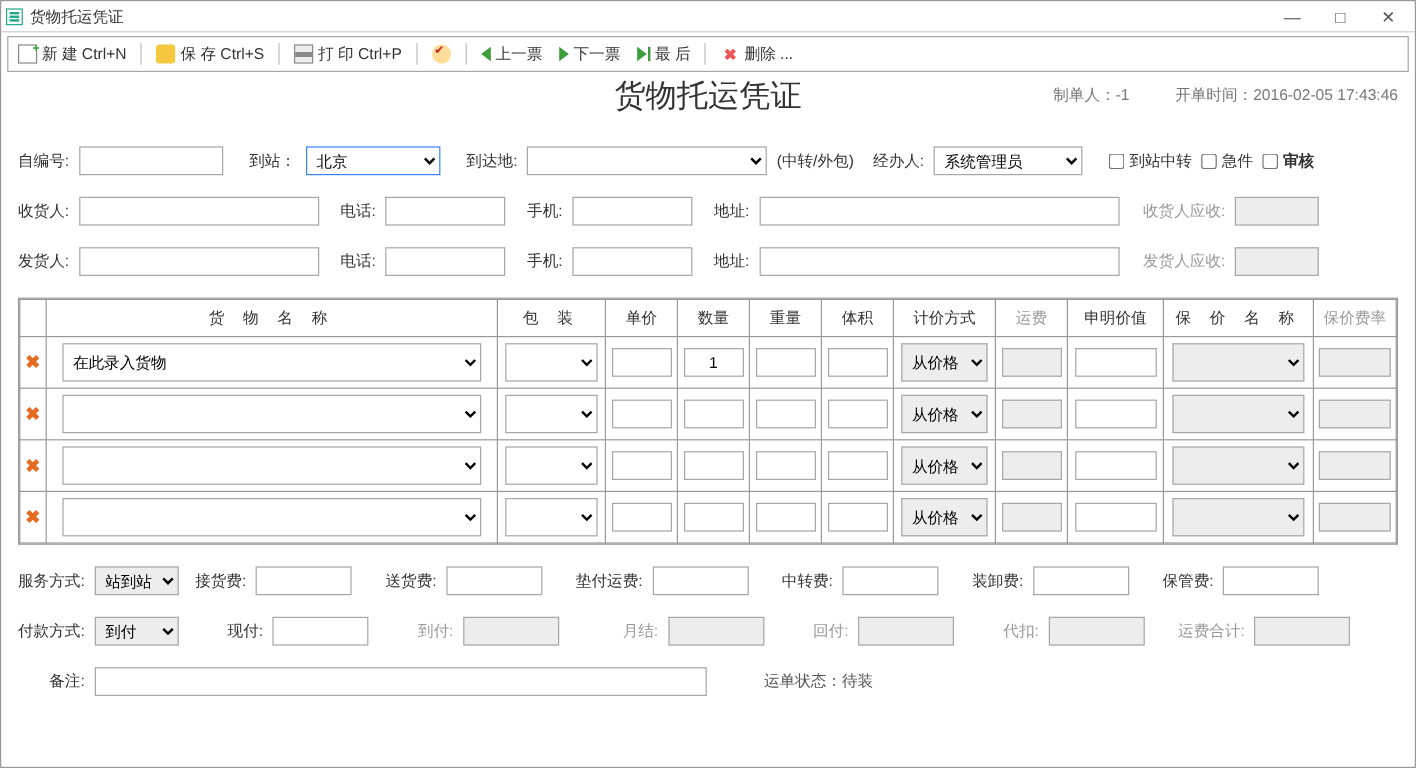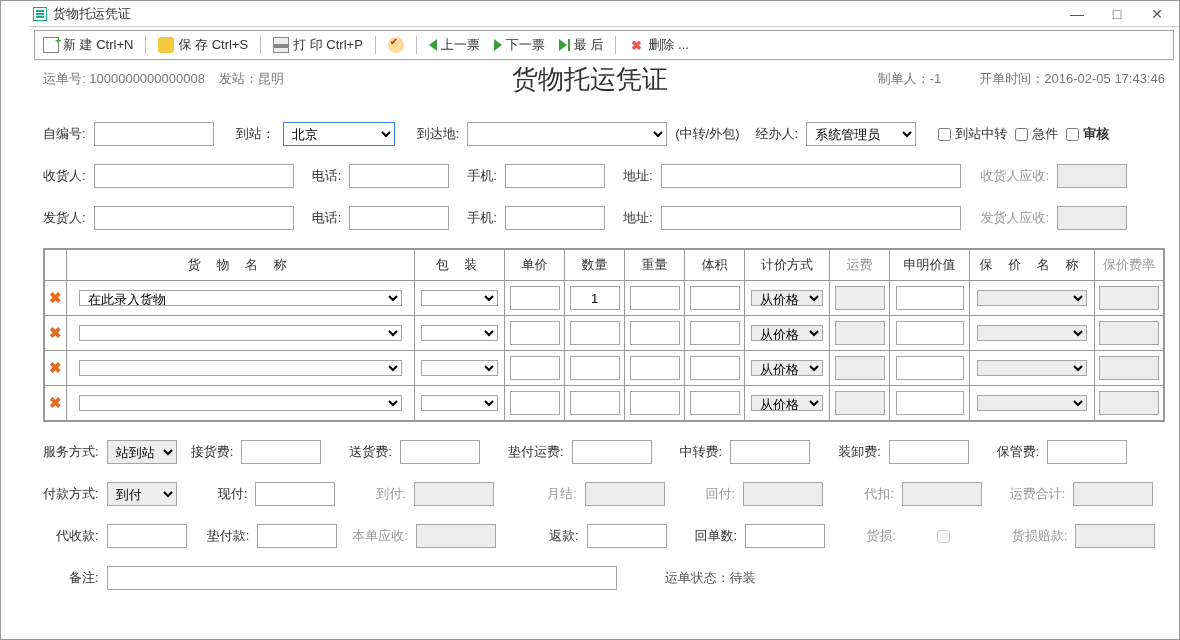--- a/index.html
+++ b/index.html
@@ -1,17 +1,17 @@
 <!DOCTYPE html>
 <html><head>
 <meta charset="utf-8">
 <style>
 * { box-sizing: border-box; margin: 0; padding: 0; }
 body { font-family: "Microsoft YaHei", sans-serif; font-size: 13px; background: #fff; color: #333; }
-.window { width: 1180px; height: 640px; border: 1px solid #999; background: #fff; padding-left: 28px; }
+.window { width: 1180px; height: 640px; border: 1px solid #999; background: #fff; }
 .titlebar { height: 26px; display: flex; align-items: center; justify-content: space-between; padding: 0 4px; border-bottom: 1px solid #ccc; }
 .titlebar-left { display: flex; align-items: center; gap: 6px; }
 .title-icon { width: 14px; height: 14px; border: 1px solid #2a8; background: #fff; position: relative; }
 .title-icon::after { content:""; position:absolute; left:2px; top:2px; right:2px; height:2px; background:#2a8; box-shadow: 0 3px 0 #2a8, 0 6px 0 #2a8; }
 .win-controls { display: flex; gap: 24px; align-items: center; padding-right: 10px; }
 .win-btn { width: 16px; height: 16px; display: flex; align-items: center; justify-content: center; cursor: default; font-size: 14px; color: #555; }
 .toolbar { height: 30px; margin: 3px 5px 0; border: 1px solid #a6a6a6; display: flex; align-items: center; padding: 0 4px; gap: 6px; }
 .tb-sep { width: 1px; height: 18px; background: #bbb; margin: 0 2px; }
 .tb-btn { display: flex; align-items: center; gap: 4px; padding: 2px 4px; cursor: default; white-space: nowrap; }
 .ico { width: 16px; height: 16px; display: inline-block; }
@@ -42,21 +42,21 @@
 .chk input { width: 13px; height: 13px; }
 .chk .bold { font-weight: bold; font-family: Liberation Serif, serif; }
 .grid { border: 1px solid #999; margin-top: 18px; }
 .grid table { width: 100%; border-collapse: collapse; }
 .grid th { border: 1px solid #999; padding: 6px 4px; font-weight: normal; text-align: center; letter-spacing: 6px; }
 .grid th.nos { letter-spacing: 0; }
 .grid th.muted { color: #999; }
 .grid td { border: 1px solid #999; padding: 5px 4px; text-align: center; }
 .grid td .cell-in { width: 95%; }
 .del-x { color: #e66a1f; font-size: 15px; font-weight: bold; cursor: default; }
-select.cell-sel { width: 95%; height: 16px; }
+select.cell-sel { width: 95%; height: 32px; }
 .muted-lbl { color:#999; }
 .remark-in { flex:1; max-width: 510px; }
 .status-area { margin-left: 40px; color:#555; }
 </style>
 </head>
 <body>
 
 <div class="window">
   <div class="titlebar">
     <div class="titlebar-left">
@@ -107,41 +107,37 @@
       </div>
     <div class="tb-sep"></div>
     <div class="tb-btn">
         <span class="ico ico-del">✖</span>
         <span>删除 ...</span>
       </div>
   </div>
 
   <div class="content">
     <div class="hdr-row">
-      <div class="hdr-left">
-        <span><span class="lbl">运单号:</span> <span>1000000000000008</span></span>
-        <span><span class="lbl">发站：</span><span>昆明</span></span>
-      </div>
       <div class="title-big" style="position:absolute;left:50%;transform:translateX(-50%);">货物托运凭证</div>
       <div class="hdr-right">
         <span><span class="lbl">制单人：</span><span>-1</span></span>
         <span><span class="lbl">开单时间：</span><span>2016-02-05 17:43:46</span></span>
       </div>
     </div>
 
     <div class="row" style="margin-top:34px;">
       <span class="lbl">自编号:</span>
       <input type="text" style="width: 120px;">
       <span class="lbl" style="margin-left:14px">到站：</span>
       <select class="sel-blue" style="width:112px"><option>北京</option></select>
       <span class="lbl" style="margin-left:14px">到达地:</span>
       <select style="width:200px"><option></option></select>
       <span class="lbl">(中转/外包)</span>
       <span class="lbl" style="margin-left:8px">经办人:</span>
-      <select style="width:110px"><option>系统管理员</option></select>
+      <select style="width:124px"><option>系统管理员</option></select>
       <label class="chk" style="margin-left:14px">
           <input type="checkbox" style="">
           <span>到站中转</span>
         </label>
       <label class="chk">
           <input type="checkbox" style="">
           <span>急件</span>
         </label>
       <label class="chk">
           <input type="checkbox" style="">
@@ -281,38 +277,20 @@
       <span class="lbl muted-lbl" style="margin-left:45px">月结:</span>
         <input type="text" class="muted" style="width: 80px;">
       <span class="lbl muted-lbl" style="margin-left:33px">回付:</span>
         <input type="text" class="muted" style="width: 80px;">
       <span class="lbl muted-lbl" style="margin-left:33px">代扣:</span>
         <input type="text" class="muted" style="width: 80px;">
       <span class="lbl muted-lbl" style="margin-left:20px">运费合计:</span>
         <input type="text" class="muted" style="width: 80px;">
     </div>
 
-    <div class="row">
-      <span class="lbl" style="margin-left:13px">代收款:</span>
-        <input type="text" style="width: 80px;">
-      <span class="lbl" style="margin-left:12px">垫付款:</span>
-        <input type="text" style="width: 80px;">
-      <span class="lbl muted-lbl" style="margin-left:7px">本单应收:</span>
-        <input type="text" class="muted" style="width: 80px;">
-      <span class="lbl" style="margin-left:45px">返款:</span>
-        <input type="text" style="width: 80px;">
-      <span class="lbl" style="margin-left:20px">回单数:</span>
-        <input type="text" style="width: 80px;">
-      <span class="lbl muted-lbl" style="margin-left:33px">货损:</span>
-        <span style="width:80px;display:flex;justify-content:center">
-          <input type="checkbox" disabled="" style="">
-        </span>
-      <span class="lbl muted-lbl" style="margin-left:20px">货损赔款:</span>
-        <input type="text" class="muted" style="width: 80px;">
-    </div>
 
     <div class="row">
       <span class="lbl" style="margin-left:26px">备注:</span>
       <input type="text" class="remark-in" style="">
       <span class="status-area"><span>运单状态：</span><span>待装</span></span>
     </div>
   </div>
 </div>
 
 </body></html>

